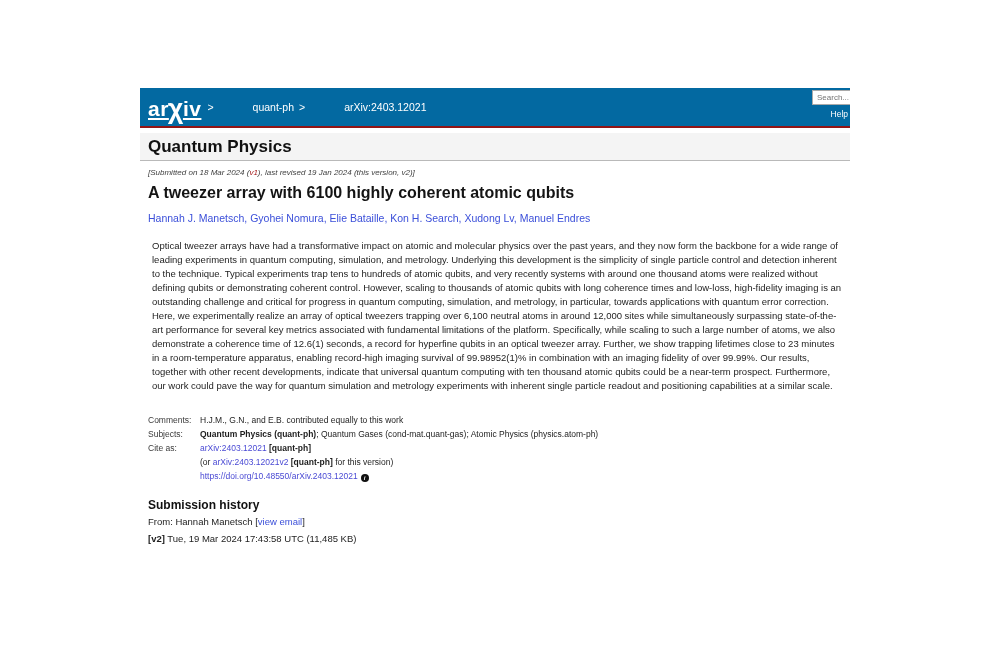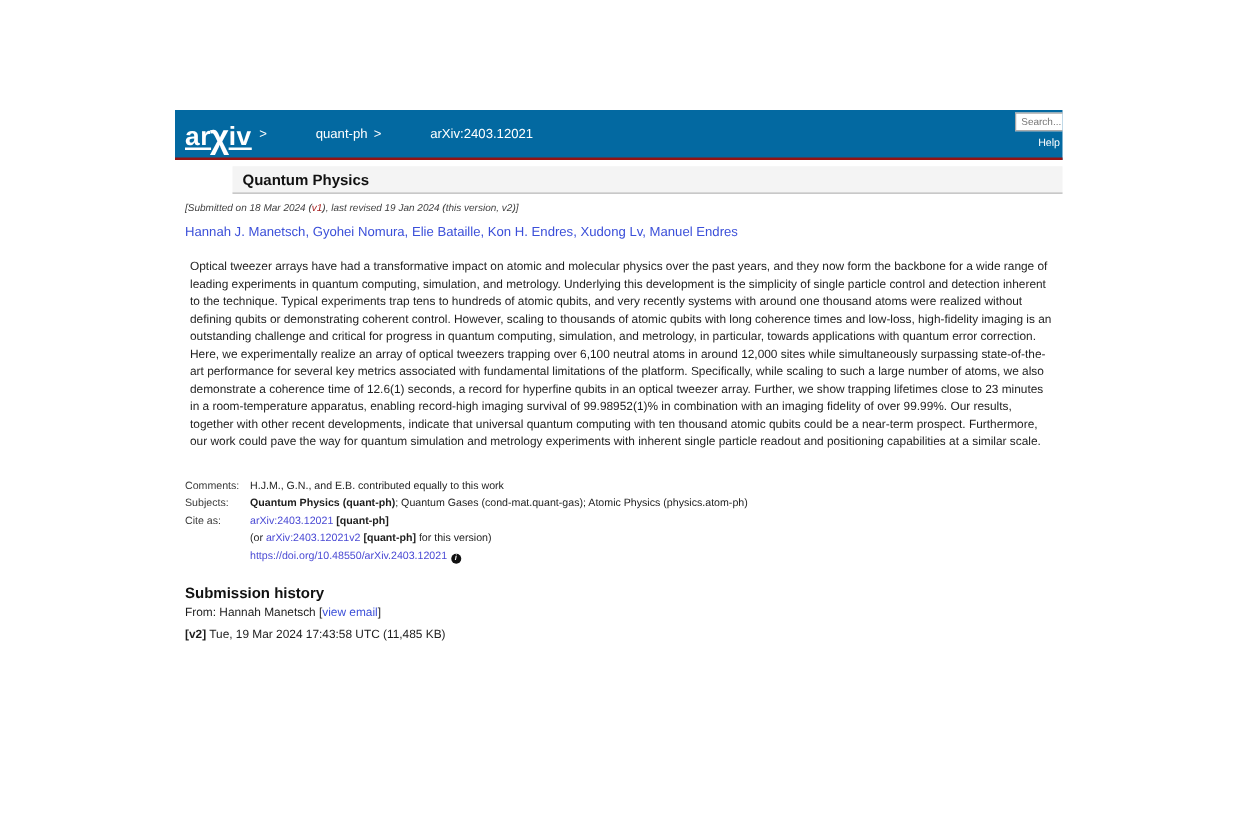--- a/index.html
+++ b/index.html
@@ -17,21 +17,21 @@
   .breadcrumb { color:#fff; font-size:10.5px; margin-left:6px; display:flex; gap:5px; align-items:center; }
   .breadcrumb a { color:#fff; text-decoration:none;padding-left:34px; }
   .search-input { position:absolute; top:2px; left:672px; width:130px; height:15px;
                   font-size:8px; padding:1px 4px; border:1px solid #aaa; color:#333;
                   font-family:"Liberation Sans", sans-serif; background:#fff; }
   .help-link { position:absolute; top:21px; right:2px; color:#fff; font-size:8.5px;
                text-decoration:none; }
 
   
   .subject-bar { margin-top:5px; background:#f4f4f4; border-bottom:1.5px solid #b9b9b9;
-                 padding:4px 0 3px 8px; font-size:12px; font-weight:bold; color:#111;margin-left:46px; }
+                 padding:4px 0 3px 8px; font-size:17px; font-weight:bold; color:#111; }
 
   
   .content { padding:0 0 0 8px; }
   .dateline { margin-top:7px; font-size:8px; font-style:italic; color:#3f3f3f; }
   .dateline a { color:#a51b1b; text-decoration:none; }
   .title { margin-top:6px; font-size:16px; line-height:20px; font-weight:bold; color:#141414; }
   .authors { margin-top:9px; font-size:10.5px; }
   .authors a { color:#3b4fd9; text-decoration:none; }
   .author:not(:last-child)::after { content:", "; color:#3b4fd9; }
   .abstract { margin:15px 6px 0 4px; font-size:9.5px; line-height:14px; color:#1d1d1d; }
@@ -78,23 +78,24 @@
   <div class="subject-bar">
     <span>Quantum Physics</span>
   </div>
 
   <div class="content">
 
     <div class="dateline">
       <span>[Submitted on 18 Mar 2024 (</span><a href="#">v1</a><span>), last revised 19 Jan 2024 (this version, v2)]</span>
     </div>
 
+    <h1 class="title">A tweezer array with 6100 highly coherent atomic qubits</h1>
 
     <div class="authors">
-      <span class="author"><a href="#">Hannah J. Manetsch</a></span><span class="author"><a href="#">Gyohei Nomura</a></span><span class="author"><a href="#">Elie Bataille</a></span><span class="author"><a href="#">Kon H. Endres</a></span><span class="author"><a href="#">Xudong Lv</a></span><span class="author"><a href="#">Manuel Endres</a></span>
+      <span class="author"><a href="#">Hannah J. Manetsch</a></span><span class="author"><a href="#">Gyohei Nomura</a></span><span class="author"><a href="#">Elie Bataille</a></span><span class="author"><a href="#">Kon H. Search</a></span><span class="author"><a href="#">Xudong Lv</a></span><span class="author"><a href="#">Manuel Endres</a></span>
     </div>
 
     <p class="abstract">Optical tweezer arrays have had a transformative impact on atomic and molecular physics over the past years, and they now form the backbone for a wide range of leading experiments in quantum computing, simulation, and metrology. Underlying this development is the simplicity of single particle control and detection inherent to the technique. Typical experiments trap tens to hundreds of atomic qubits, and very recently systems with around one thousand atoms were realized without defining qubits or demonstrating coherent control. However, scaling to thousands of atomic qubits with long coherence times and low-loss, high-fidelity imaging is an outstanding challenge and critical for progress in quantum computing, simulation, and metrology, in particular, towards applications with quantum error correction. Here, we experimentally realize an array of optical tweezers trapping over 6,100 neutral atoms in around 12,000 sites while simultaneously surpassing state-of-the-art performance for several key metrics associated with fundamental limitations of the platform. Specifically, while scaling to such a large number of atoms, we also demonstrate a coherence time of 12.6(1) seconds, a record for hyperfine qubits in an optical tweezer array. Further, we show trapping lifetimes close to 23 minutes in a room-temperature apparatus, enabling record-high imaging survival of 99.98952(1)% in combination with an imaging fidelity of over 99.99%. Our results, together with other recent developments, indicate that universal quantum computing with ten thousand atomic qubits could be a near-term prospect. Furthermore, our work could pave the way for quantum simulation and metrology experiments with inherent single particle readout and positioning capabilities at a similar scale.</p>
 
     <div class="meta">
       <div class="label">Comments:</div>
       <div>H.J.M., G.N., and E.B. contributed equally to this work</div>
 
       <div class="label">Subjects:</div>
       <div>

